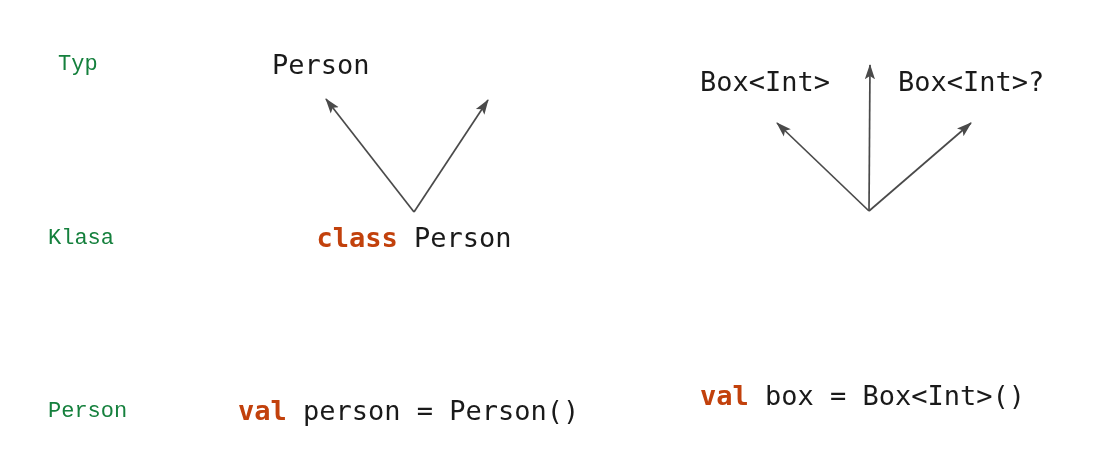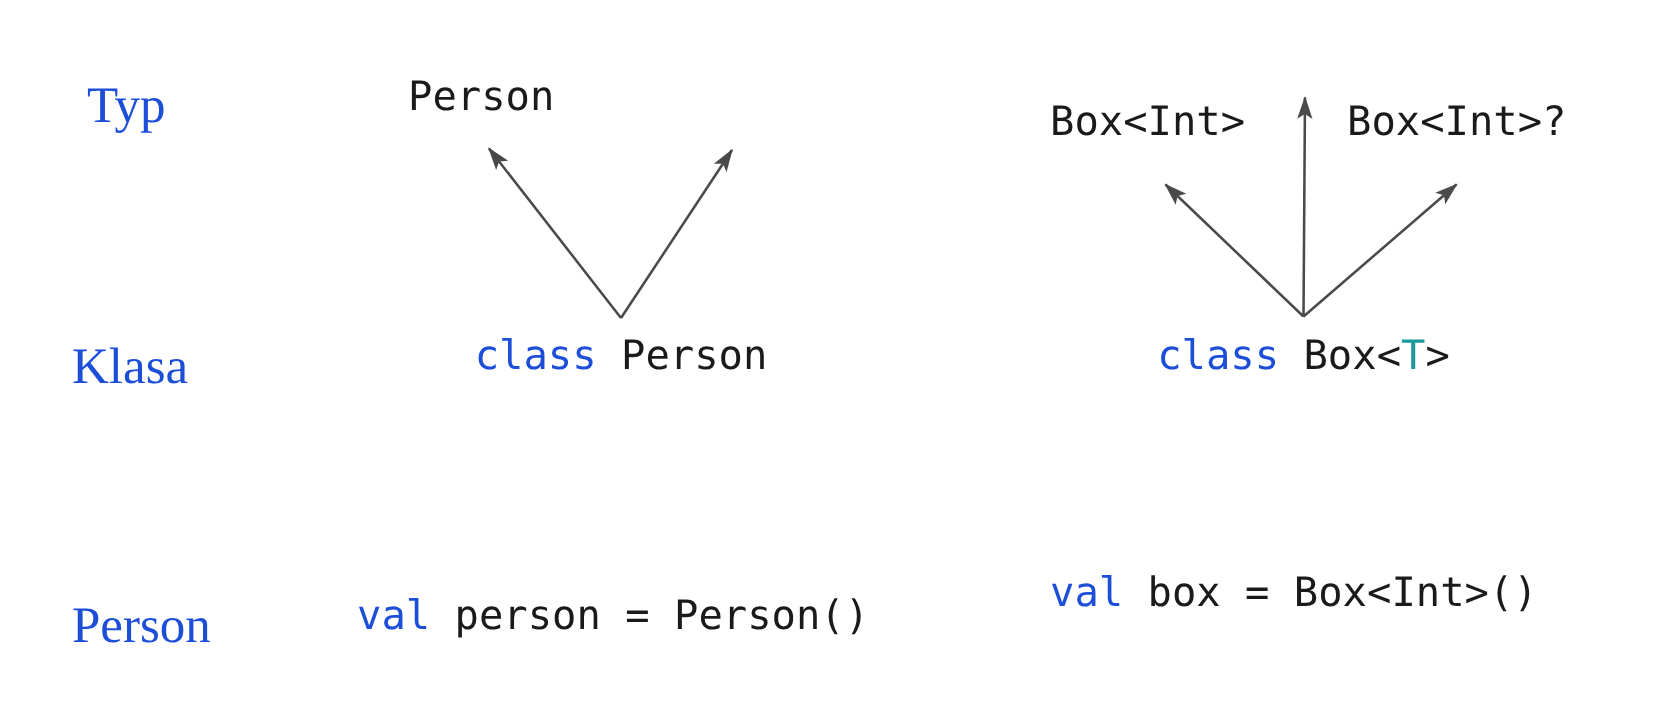--- a/index.html
+++ b/index.html
@@ -10,40 +10,40 @@
   #canvas {
     position: relative;
     width: 1102px;
     height: 476px;
     background: #ffffff;
     overflow: hidden;
     font-family: "DejaVu Sans", sans-serif;
   }
   .row-label {
     position: absolute;
-    font-family: Liberation Serif, serif;
-    font-size: 34px;
-    color: #1d4ed8;
+    font-family: Liberation Mono, monospace;
+    font-size: 22px;
+    color: #15803d;
     white-space: pre;
     line-height: 1;
   }
   .code {
     position: absolute;
     font-family: "DejaVu Sans Mono", monospace;
     font-size: 27px;
     color: #1a1a1a;
     white-space: pre;
     line-height: 1;
   }
   .code.centered {
     transform: translateX(-50%);
   }
   .kw {
-    color: #1d4ed8;
-    font-weight: normal;
+    color: #c2410c;
+    font-weight: bold;
   }
   .typaram {
     color: #1a9a9a;
   }
   #arrows {
     position: absolute;
     left: 0;
     top: 0;
     width: 1102px;
     height: 476px;
@@ -76,17 +76,16 @@
 
   <div class="code" style="left:272px; top:51px;">Person</div>
 
   <div class="code centered" style="left:414px; top:224px;"><span class="kw">class</span><span> </span><span>Person</span></div>
 
   <div class="code" style="left:238px; top:397px;"><span class="kw">val</span><span> person = Person()</span></div>
 
   <div class="code" style="left:700px; top:68px;">Box&lt;Int&gt;</div>
   <div class="code" style="left:898px; top:68px;">Box&lt;Int&gt;?</div>
 
-  <div class="code centered" style="left:869px; top:224px;"><span class="kw">class</span><span> </span><span>Box&lt;</span><span class="typaram">T</span><span>&gt;</span></div>
 
   <div class="code" style="left:700px; top:382px;"><span class="kw">val</span><span> box = Box&lt;Int&gt;()</span></div>
 
 </div>
 
 </body></html>

